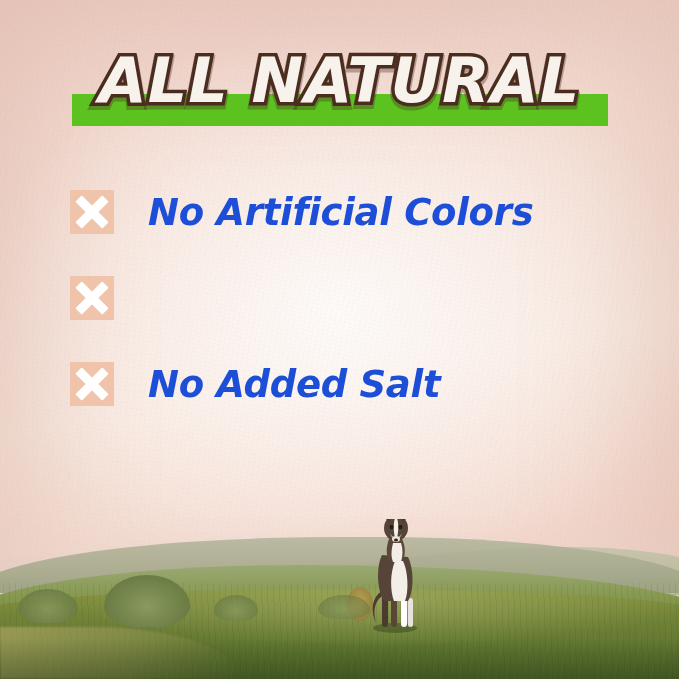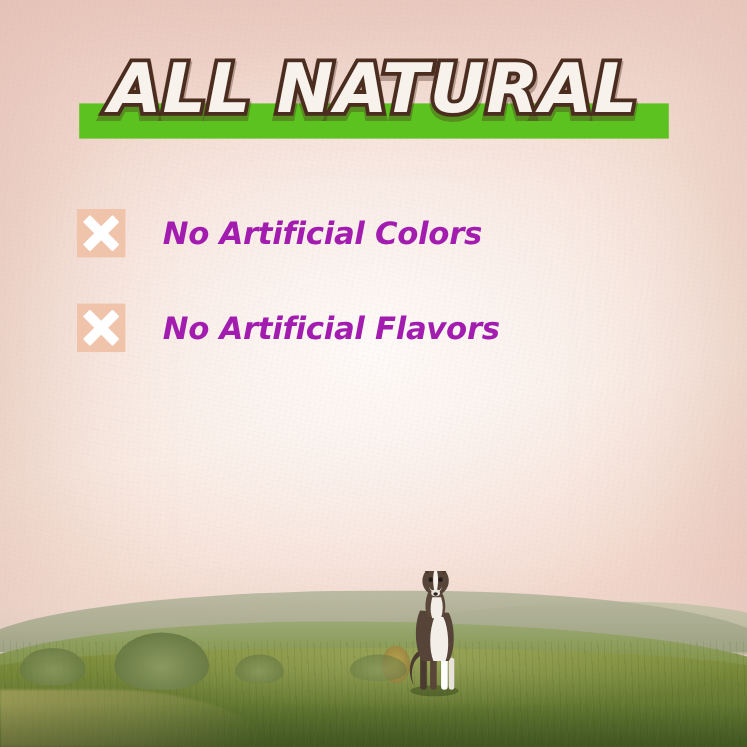--- a/index.html
+++ b/index.html
@@ -224,23 +224,23 @@
     left: 50%;
     top: 50%;
     width: 38px;
     height: 9px;
     background: #ffffff;
     border-radius: 1px;
   }
   .xbox::before { transform: translate(-50%, -50%) rotate(45deg); }
   .xbox::after  { transform: translate(-50%, -50%) rotate(-45deg); }
   .claim-label {
-    font-size: 28px;
+    font-size: 37px;
     font-weight: bold;
-    color: #a21caf;
+    color: #1d4ed8;
     font-family: "DejaVu Sans", sans-serif;
     letter-spacing: -0.3px;
     white-space: nowrap;
   }
 </style>
 </head>
 <body>
 
 <div class="poster">
 
@@ -303,17 +303,20 @@
   <div class="headline-shadow">All Natural</div>
   <div class="headline">All Natural</div>
 
   <div class="claims">
     <div class="claim">
       <div class="xbox"></div>
       <div class="claim-label">No Artificial Colors</div>
     </div>
     <div class="claim">
       <div class="xbox"></div>
-      <div class="claim-label">No Artificial Flavors</div>
+    </div>
+    <div class="claim">
+      <div class="xbox"></div>
+      <div class="claim-label">No Added Salt</div>
     </div>
   </div>
 
 </div>
 
 </body></html>

